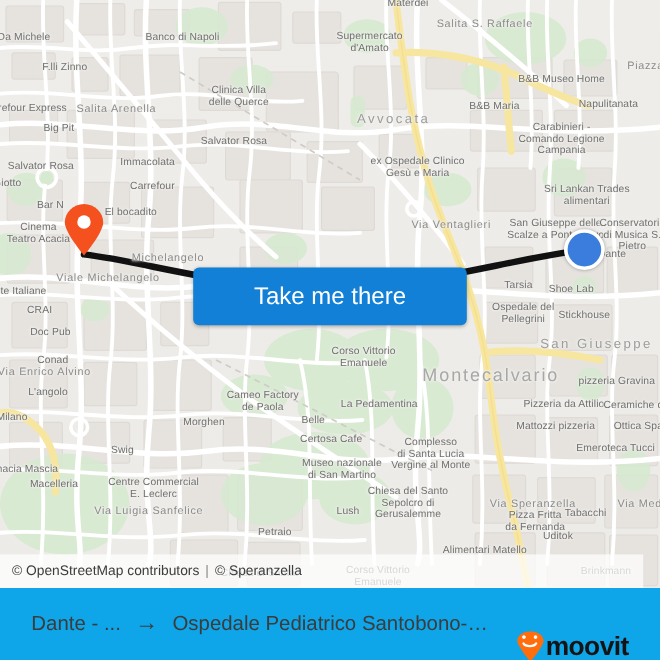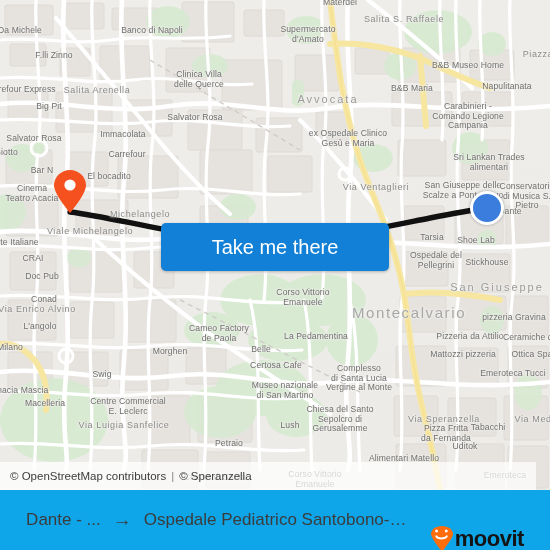--- a/index.html
+++ b/index.html
@@ -325,21 +325,21 @@
         <div class="lbl " style="left: 340px; top: 419px;">Chiesa del Santo
 Sepolcro di
 Gerusalemme</div>
         <div class="lbl " style="left: 290px; top: 426px;">Lush</div>
         <div class="lbl " style="left: 488px; top: 428px;">Tabacchi</div>
         <div class="lbl " style="left: 465px; top: 447px;">Uditok</div>
         <div class="lbl street" style="left: 444px; top: 420px;">Via Speranzella</div>
         <div class="lbl street" style="left: 540px; top: 420px;">Via Medina</div>
         <div class="lbl " style="left: 229px; top: 444px;">Petraio</div>
         <div class="lbl " style="left: 404px; top: 459px;">Alimentari Matello</div>
-        <div class="lbl " style="left: 505px; top: 476px;">Emeroteca</div>
+        <div class="lbl " style="left: 505px; top: 476px;">Brinkmann</div>
         <div class="lbl " style="left: 315px; top: 480px;">Corso Vittorio
 Emanuele</div>
         <div class="lbl " style="left: 215px; top: 478px;">Chiesa di Santa</div>
       </div>
 
     <div id="origin-pin" style="left:70px;top:214px;">
       <svg width="34" height="44" viewBox="0 0 34 44">
         <path d="M17 43 C17 43 33 24 33 15.5 C33 6.9 25.8 0 17 0 C8.2 0 1 6.9 1 15.5 C1 24 17 43 17 43 Z" fill="#f4511e"></path>
         <circle cx="17" cy="15" r="5.6" fill="#ffffff"></circle>
       </svg>

